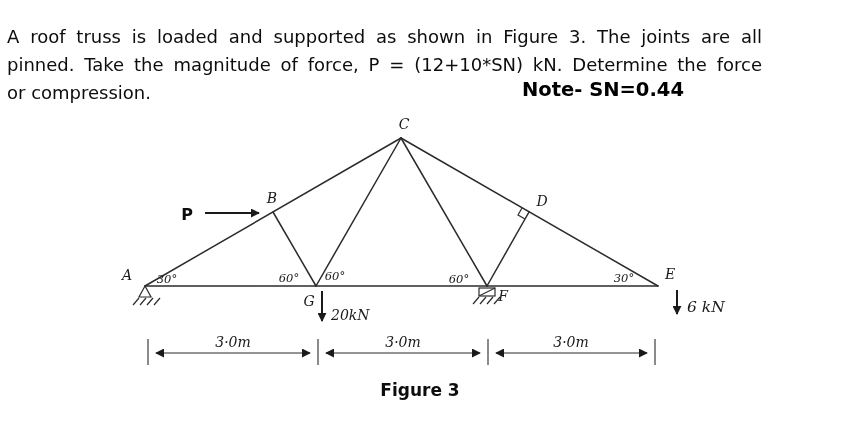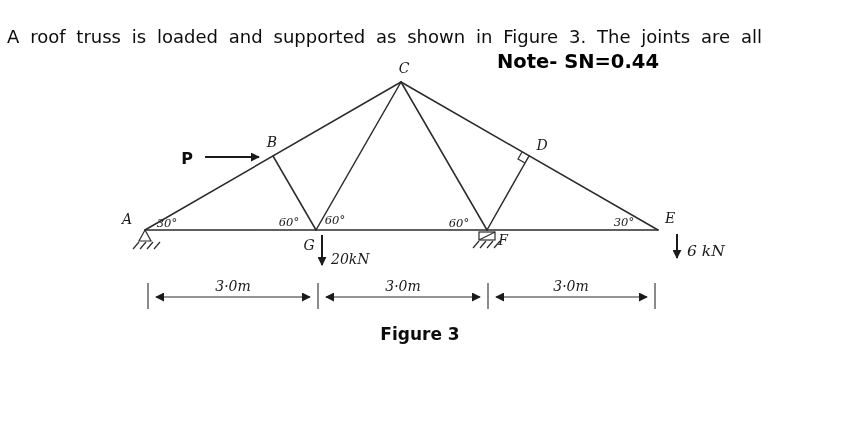--- a/index.html
+++ b/index.html
@@ -16,21 +16,21 @@
   .problem {
     padding: 3px 6px 0 7px;
     font-size: 18px;
     line-height: 28px;
     color: #0d0d0d;
   }
   .jline { text-align: justify; text-align-last: justify; white-space: normal; }
   .lastline { position: relative; }
   .note {
     position: absolute;
-    left: 490px; top: -3px;
+    left: 515px; top: -3px;
     font-weight: bold;
     font-size: 19.5px;
     color: #000;
   }
   svg.figure { display: block; }
   .joint {
     font-family: "DejaVu Serif", "Liberation Serif", serif;
     font-style: italic;
     font-size: 14px;
     fill: #1a1a1a;
@@ -61,21 +61,23 @@
     fill: #0d0d0d;
   }
 </style>
 </head>
 <body>
 
 <div class="page">
 
   <div class="problem">
     <div class="jline">A roof truss is loaded and supported as shown in Figure 3. The joints are all</div>
+    <div class="jline">pinned. Take the magnitude of force, P = (12+10*SN) kN. Determine the force</div>
     <div class="lastline">
+      <span>or compression.</span>
       <span class="note">Note- SN=0.44</span>
     </div>
   </div>
 
   <svg class="figure" width="866" height="316" viewBox="0 0 866 316" xmlns="http://www.w3.org/2000/svg">
     <defs>
       <marker id="arr" viewBox="0 0 10 10" markerUnits="userSpaceOnUse" markerWidth="9" markerHeight="9" refX="9" refY="5" orient="auto-start-reverse">
         <path d="M0,0 L10,5 L0,10 Z" fill="#1a1a1a"></path>
       </marker>
     </defs>

